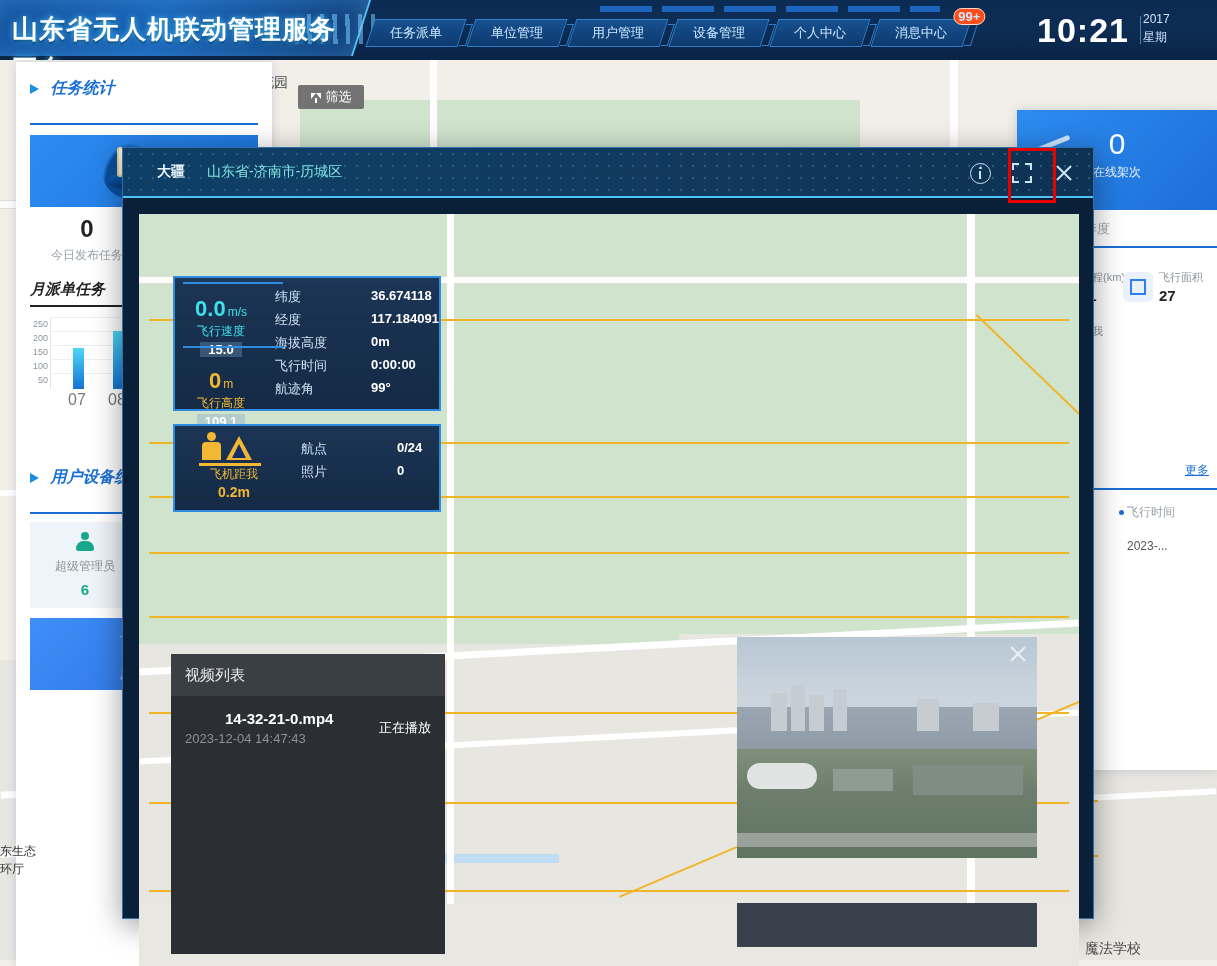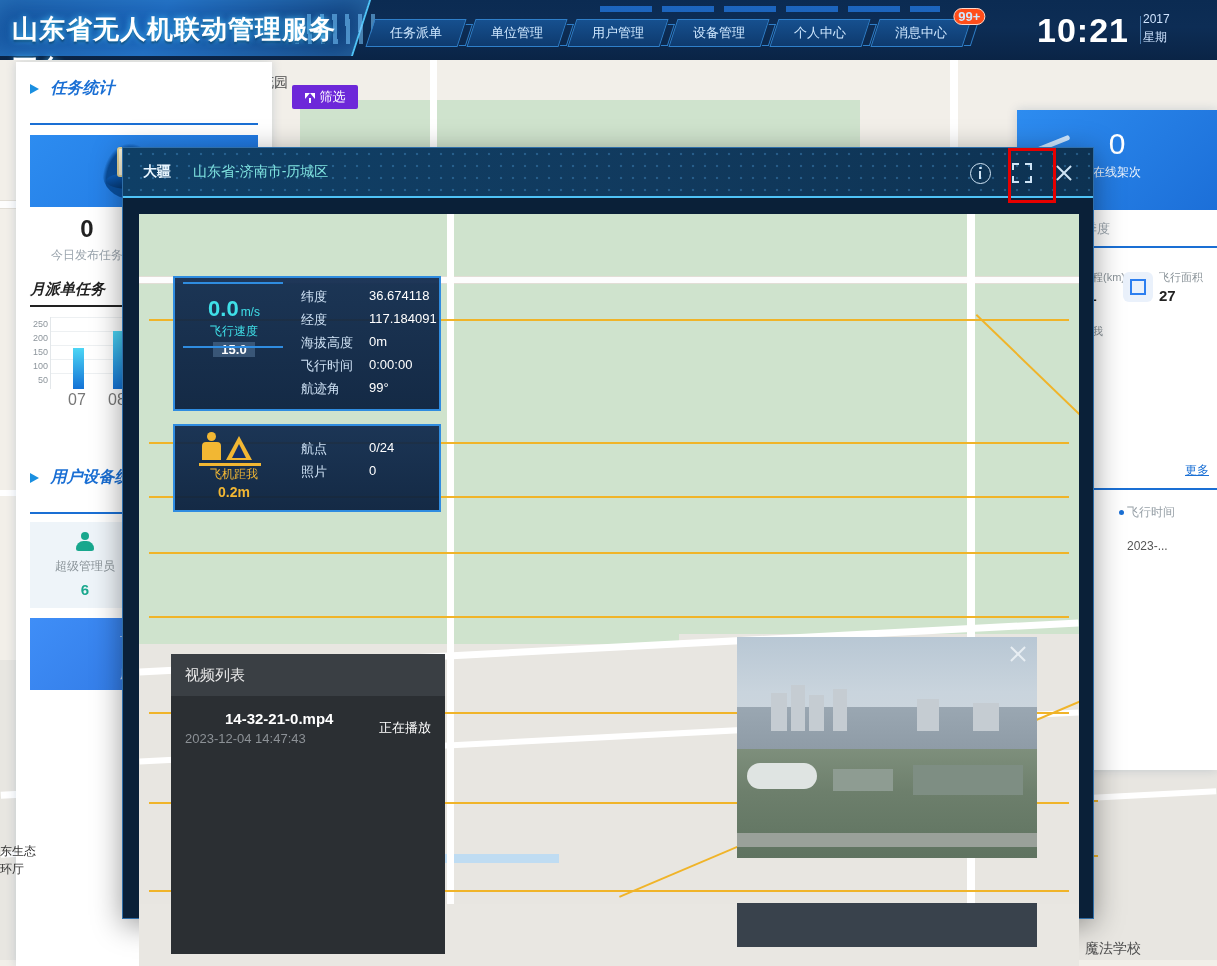--- a/index.html
+++ b/index.html
@@ -199,43 +199,43 @@
   .maplabel.dark{ color:#4d4d4d; font-size:14px;}
   .poi{ position:absolute; width:18px;height:18px;border-radius:50%;background:#6bbf7b;border:2px solid #fff;}
   .poi.blue{ background:#4f9ee8; }
   .drone-marker{ position:absolute; width:44px; height:26px;}
   .drone-marker .arm{position:absolute;background:#3a3f45;height:3px;width:22px;top:11px;border-radius:2px;}
   .drone-marker .rotor{position:absolute;width:9px;height:9px;border-radius:50%;}
   .drone-marker .body{position:absolute;left:16px;top:7px;width:12px;height:11px;border-radius:3px;background:#2d3238;}
 
   
   .filter-btn{
-    position:absolute; left:292px; top:85px; width:66px;height:24px;
-    background:#6d28d9; color:#fff; font-size:13px; border-radius:2px;
+    position:absolute; left:298px; top:85px; width:66px;height:24px;
+    background:#737373; color:#fff; font-size:13px; border-radius:2px;
     display:flex;align-items:center;justify-content:center;gap:4px; cursor:pointer;
   }
   .funnel{ width:11px;height:11px; position:relative;}
   .funnel::before{content:"";position:absolute;left:0;top:1px;border-left:5.5px solid #fff;border-right:5.5px solid #fff;border-bottom:6px solid transparent;}
   .funnel::after{content:"";position:absolute;left:4px;top:6px;width:2px;height:5px;background:#fff;}
 
   
   .modal{
     position:absolute; left:122px; top:147px; width:972px; height:772px;
     background:#0a2038; border:1px solid #2f6ea8;
     box-shadow:0 6px 28px rgba(0,0,0,.4);
   }
   .modal-head{
     position:relative; height:50px;
     background:
       radial-gradient(circle at 6px 6px, rgba(80,160,220,.35) 1.2px, transparent 1.6px) 0 0/12px 12px,
       linear-gradient(90deg,#0f3f66 0%,#113a5e 55%,#0d3252 100%);
     border-bottom:2px solid #4fc3f7;
     display:flex; align-items:center;
   }
-  .mh-brand{ margin-left:20px; font-size:14px; color:#e9f6ff; font-weight:bold;}
+  .mh-brand{ margin-left:34px; font-size:14px; color:#e9f6ff; font-weight:bold;}
   .mh-crumb{ margin-left:22px; font-size:14px; color:#7fe3e0;}
   .mh-right{ position:absolute; right:10px; top:0; height:50px; display:flex; align-items:center; gap:4px;}
   .mh-btn{ width:38px;height:38px;display:flex;align-items:center;justify-content:center;cursor:pointer;}
   .ico-info{ width:21px;height:21px;border-radius:50%;border:1.6px solid #cfe4f5; position:relative;}
   .ico-info::before{content:"";position:absolute;left:8.5px;top:3px;width:2.5px;height:2.5px;border-radius:50%;background:#cfe4f5;}
   .ico-info::after{content:"";position:absolute;left:8.7px;top:7.5px;width:2px;height:8px;background:#cfe4f5;}
   .ico-expand{ width:20px;height:20px; position:relative;}
   .ico-expand i{position:absolute;width:7px;height:7px;border-color:#cfe4f5;border-style:solid;border-width:0;}
   .ico-expand i:nth-child(1){left:0;top:0;border-left-width:2px;border-top-width:2px;}
   .ico-expand i:nth-child(2){right:0;top:0;border-right-width:2px;border-top-width:2px;}
@@ -259,21 +259,21 @@
   .tel-big{ text-align:center; }
   .tel-big .v{ font-size:22px; font-weight:bold; }
   .tel-big .v small{ font-size:12px; font-weight:normal; margin-left:2px;}
   .tel-big .l{ font-size:12px; margin-top:1px;}
   .tel-big .pill{ display:inline-block; margin-top:2px; padding:0 8px; font-size:13px; font-weight:bold;
                   background:rgba(120,160,200,.35); color:#fff; }
   .cyan{ color:#3fe0e8; } .amber{ color:#f2b733; }
   .tel1 .right{ flex:1; padding:10px 0 0 8px;}
   .trow{ display:flex; margin-bottom:5px; }
   .trow .k{ width:68px; font-size:13px; color:#cfe2f5;}
-  .trow .v{ font-size:13px; font-weight:normal; color:#ffffff;}
+  .trow .v{ font-size:13px; font-weight:bold; color:#ffffff;margin-left:28px;}
   .tel2{
     position:absolute; left:34px; top:210px; width:268px; height:88px;
     background:linear-gradient(180deg,rgba(14,40,76,.93),rgba(10,32,62,.95));
     border:2px solid #2f8ce0; display:flex;
   }
   .tel2 .left{ width:118px; text-align:center; padding-top:6px;}
   .tel2 .fig{ height:34px; position:relative; width:70px; margin:0 auto;}
   .tel2 .fig .h{position:absolute;left:8px;top:0;width:9px;height:9px;border-radius:50%;background:#f2b733;}
   .tel2 .fig .b{position:absolute;left:3px;top:10px;width:19px;height:18px;background:#f2b733;border-radius:4px 4px 0 0;}
   .tel2 .fig .tri{position:absolute;left:27px;top:4px;width:0;height:0;border-left:13px solid transparent;border-right:13px solid transparent;border-bottom:24px solid #f2b733;}
@@ -699,20 +699,25 @@
 
       <div class="tel1">
         <div class="left">
           <div class="hr" style="top:4px;"></div>
           <div class="tel-big" style="margin-top:12px;">
             <div class="v cyan"><span>0.0</span><small>m/s</small></div>
             <div class="l cyan">飞行速度</div>
             <div class="pill">15.0</div>
           </div>
           <div class="hr" style="top:68px;"></div>
+          <div class="tel-big" style="margin-top:10px;">
+            <div class="v amber"><span>0</span><small>m</small></div>
+            <div class="l amber">飞行高度</div>
+            <div class="pill">109.1</div>
+          </div>
         </div>
         <div class="right">
           <div class="trow">
               <div class="k">纬度</div>
               <div class="v">36.674118</div>
             </div>
           <div class="trow">
               <div class="k">经度</div>
               <div class="v">117.184091</div>
             </div>

